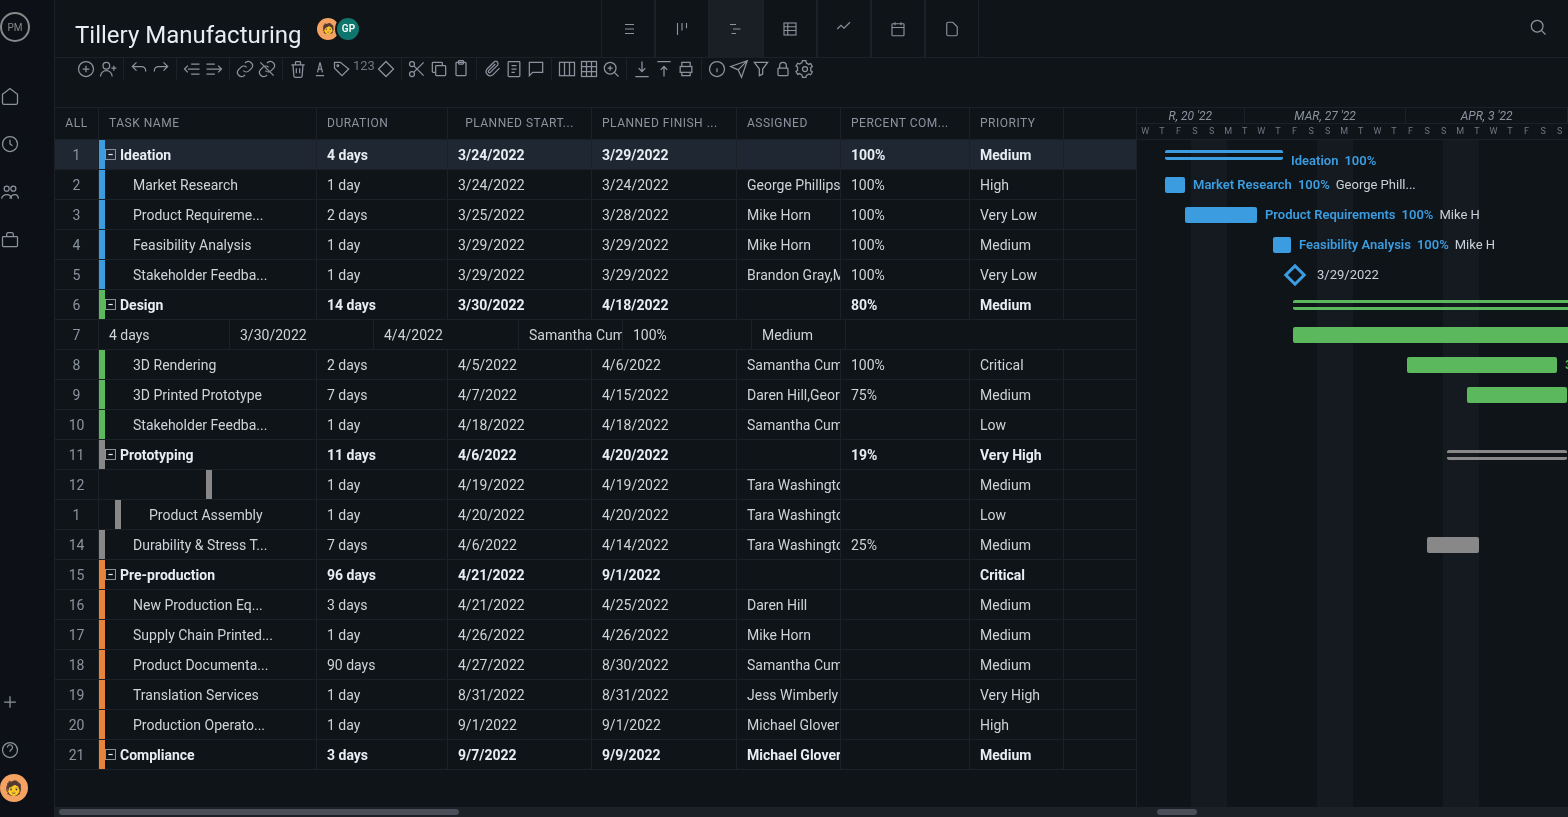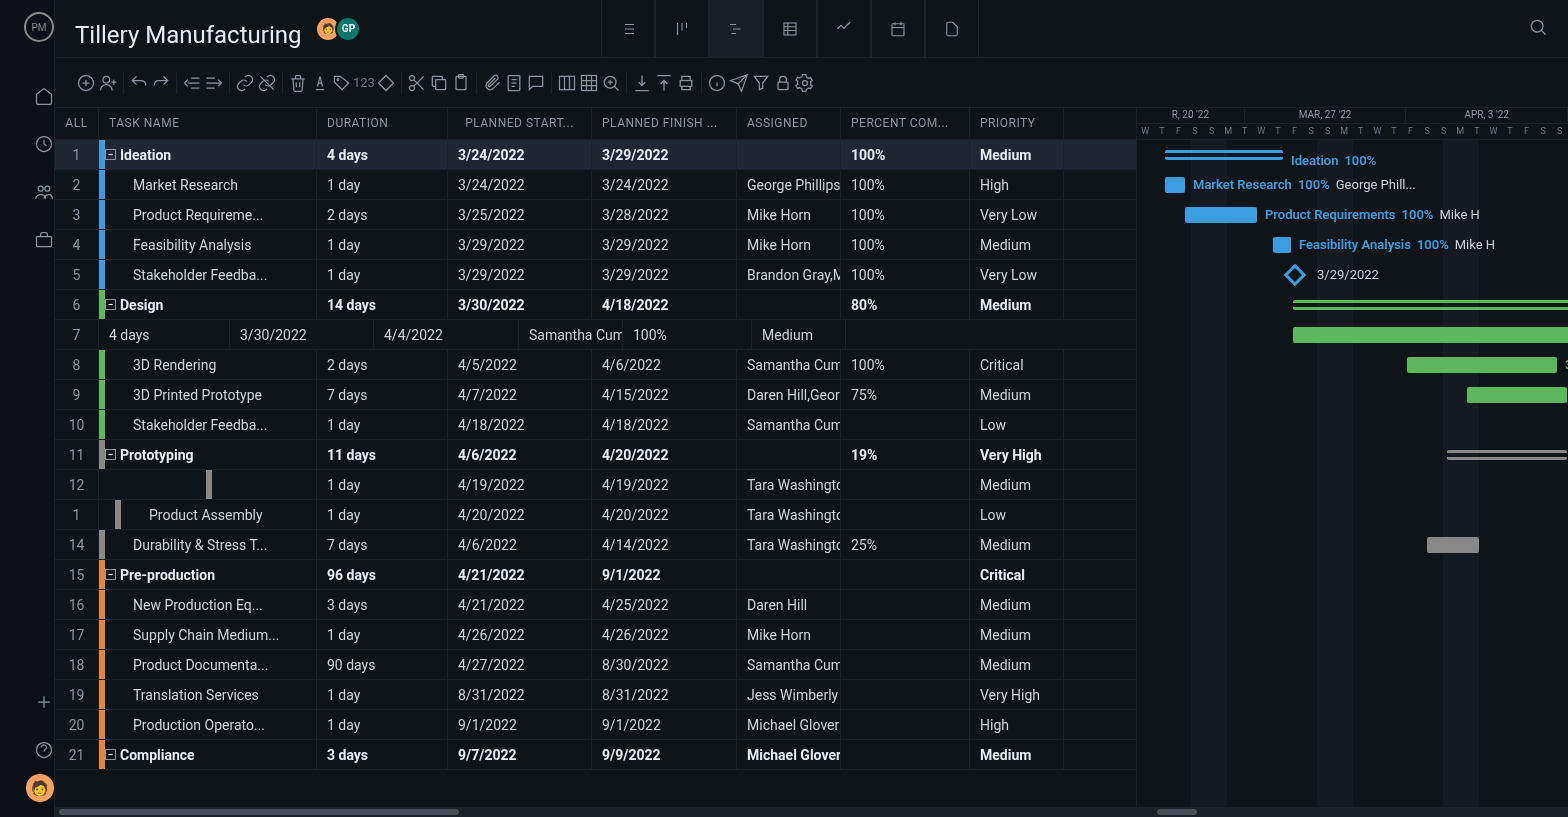--- a/index.html
+++ b/index.html
@@ -1,36 +1,36 @@
 <!DOCTYPE html>
 <html><head>
 <meta charset="utf-8">
 <style>
 * { box-sizing: border-box; margin: 0; padding: 0; }
 body { font-family: -apple-system, BlinkMacSystemFont, "Segoe UI", Roboto, sans-serif; background: #0f1419; color: #d0d4d8; width: 1568px; height: 817px; overflow: hidden; display: flex; }
-.sidebar { width: 55px; background: #0d1117; border-right: 1px solid #1c2128; display: flex; flex-direction: column; align-items: flex-end; padding-top: 12px; }
+.sidebar { width: 55px; background: #0d1117; border-right: 1px solid #1c2128; display: flex; flex-direction: column; align-items: flex-start; padding-top: 12px; }
 .logo { width: 30px; height: 30px; border: 2px solid #888; border-radius: 50%; display: flex; align-items: center; justify-content: center; font-size: 10px; color: #888; margin-bottom: 30px; }
 .sidebar-icon { width: 20px; height: 20px; margin: 14px 0; display: flex; align-items: center; justify-content: center; cursor: pointer; }
 .sidebar-icon svg { width: 20px; height: 20px; stroke: #8b949e; fill: none; stroke-width: 1.5; }
 .sidebar-spacer { flex: 1; }
 .sidebar-avatar { width: 28px; height: 28px; border-radius: 50%; background: #f4a261; margin-bottom: 15px; display:flex;align-items:center;justify-content:center;font-size:14px;}
 .main { flex: 1; display: flex; flex-direction: column; overflow: hidden; }
 .header { height: 58px; border-bottom: 1px solid #1c2128; display: flex; align-items: center; padding: 0 20px; }
 .project-title { font-size: 24px; font-weight: 400; color: #e6edf3; margin-top: 12px; }
 .avatar-group { display: flex; margin-left: 20px; }
 .avatar { width: 26px; height: 26px; border-radius: 50%; border: 2px solid #0f1419; margin-left: -6px; display: flex; align-items: center; justify-content: center; font-size: 10px; font-weight: 600; }
 .avatar.a1 { background: #f4a261; }
 .avatar.a2 { background: #0f766e; color: #fff; }
 .view-tabs { display: flex; margin-left: auto; gap: 0; }
 .view-tab { width: 54px; height: 58px; display: flex; align-items: center; justify-content: center; cursor: pointer; border-left: 1px solid #1c2128; border-right: 1px solid #1c2128; }
 .view-tab.active { background: #1a1f26; }
 .view-tab svg { width: 18px; height: 18px; stroke: #8b949e; fill: none; stroke-width: 1.5; }
 .search-btn { margin-left: auto; cursor: pointer; }
 .search-btn svg { width: 20px; height: 20px; stroke: #8b949e; fill: none; stroke-width: 1.5; }
-.toolbar { height: 50px; border-bottom: 1px solid #1c2128; display: flex; align-items: center; padding: 0 20px; }
+.toolbar { height: 50px; border-bottom: 1px solid #1c2128; display: flex; padding: 0 20px; }
 .tool-icon { width: 22px; height: 22px; display: flex; align-items: center; justify-content: center; cursor: pointer; }
 .tool-icon svg { width: 20px; height: 20px; stroke: #8b949e; fill: none; stroke-width: 1.5; }
 .tool-sep { width: 1px; height: 22px; background: #1c2128; margin: 0 4px; }
 .tool-text { color: #6e7681; font-size: 13px; }
 .content { flex: 1; display: flex; overflow: hidden; }
 .grid { flex: 0 0 1082px; overflow: hidden; display: flex; flex-direction: column; border-right: 1px solid #1c2128; }
 .grid-header { display: flex; height: 32px; background: #0f1419; border-bottom: 1px solid #1c2128; font-size: 12px; letter-spacing: 0.5px; color: #8b949e; }
 .grid-header > div { padding: 8px 10px; border-right: 1px solid #1c2128; overflow: hidden; white-space: nowrap; text-overflow: ellipsis; }
 .col-num { width: 44px; text-align: center; }
 .col-name { width: 218px; }
@@ -44,21 +44,21 @@
 .row { display: flex; height: 30px; border-bottom: 1px solid #1c2128; align-items: center; font-size: 14px; }
 .row > div { padding: 0 10px; border-right: 1px solid #1c2128; overflow: hidden; white-space: nowrap; text-overflow: ellipsis; height: 100%; display: flex; align-items: center; }
 .row.summary { font-weight: 700; color: #e6edf3; }
 .row.summary.selected { background: #1e2732; }
 .row .col-num { justify-content: center; color: #8b949e; font-weight: 400; }
 .stripe { width: 6px; height: 100%; flex-shrink: 0; }
 .collapse-box { width: 11px; height: 11px; border: 1px solid #8b949e; display: inline-flex; align-items: center; justify-content: center; font-size: 10px; line-height: 1; cursor: pointer; margin-right: 4px; }
 .indent { display: inline-block; }
 .gantt { flex: 1; display: flex; flex-direction: column; overflow: hidden; background: #0f1419; position: relative; }
 .gantt-header { height: 32px; border-bottom: 1px solid #1c2128; display: flex; flex-direction: column; }
-.gantt-months { display: flex; height: 16px; font-size: 10px; color: #8b949e; }
+.gantt-months { display: flex; height: 16px; font-size: 12px; color: #8b949e; font-style: italic; }
 .gantt-months > div { text-align: center; border-right: 1px solid #1c2128; border-bottom: 1px solid #1c2128; padding-top: 1px; }
 .gantt-days { display: flex; height: 16px; font-size: 9px; color: #6e7681; }
 .gantt-days > div { width: 18px; text-align: center; padding-top: 2px; }
 .gantt-body { flex: 1; position: relative; }
 .gantt-row { height: 30px; position: relative; border-bottom: 1px solid transparent; }
 .bar { position: absolute; height: 16px; top: 7px; border-radius: 2px; }
 .bar-summary { height: 10px; top: 10px; border-top: 3px solid; border-bottom: 3px solid; background: transparent; }
 .bar-label { position: absolute; left: 100%; margin-left: 8px; white-space: nowrap; font-size: 13px; top: 0; display: flex; gap: 6px; align-items: center; }
 .bar-label .tn { font-weight: 600; }
 .bar-label .pc { font-weight: 600; }
@@ -583,21 +583,21 @@
     <div class="col-assigned">Daren Hill</div>
     <div class="col-percent"></div>
     <div class="col-priority">Medium</div>
   </div>
           <div class="row">
     <div class="col-num">17</div>
     <div class="col-name" style="padding-left:0;">
       <span class="stripe" style="background:#e8833a"></span>
       <span class="indent" style="width:28px"></span>
 
-      <span>Supply Chain Medium...</span>
+      <span>Supply Chain Printed...</span>
     </div>
     <div class="col-dur">1 day</div>
     <div class="col-start">4/26/2022</div>
     <div class="col-finish">4/26/2022</div>
     <div class="col-assigned">Mike Horn</div>
     <div class="col-percent"></div>
     <div class="col-priority">Medium</div>
   </div>
           <div class="row">
     <div class="col-num">18</div>

